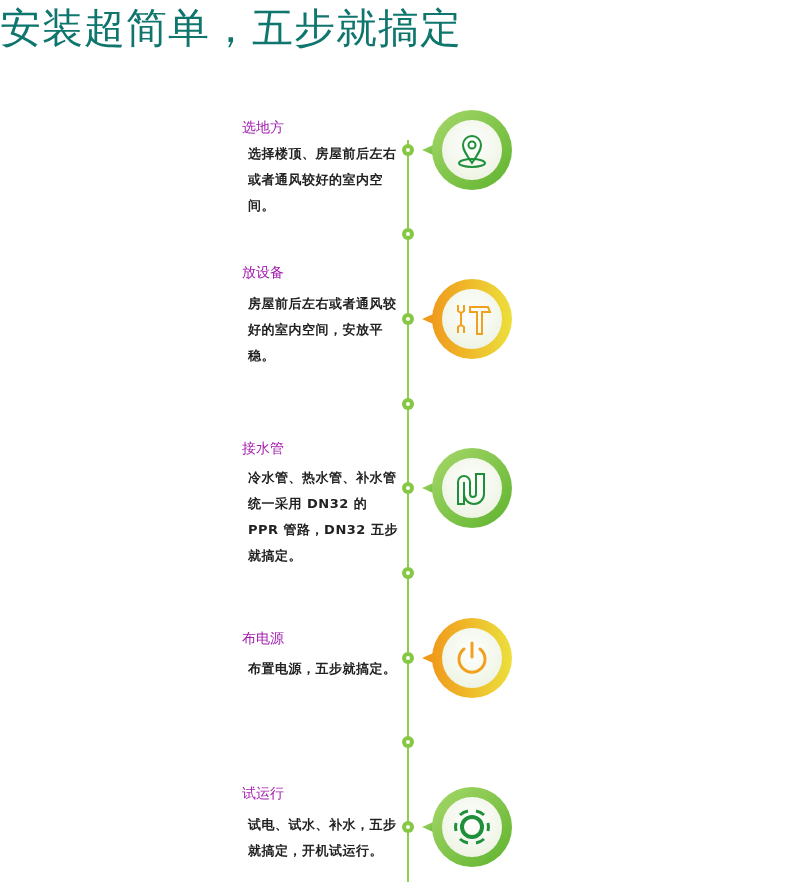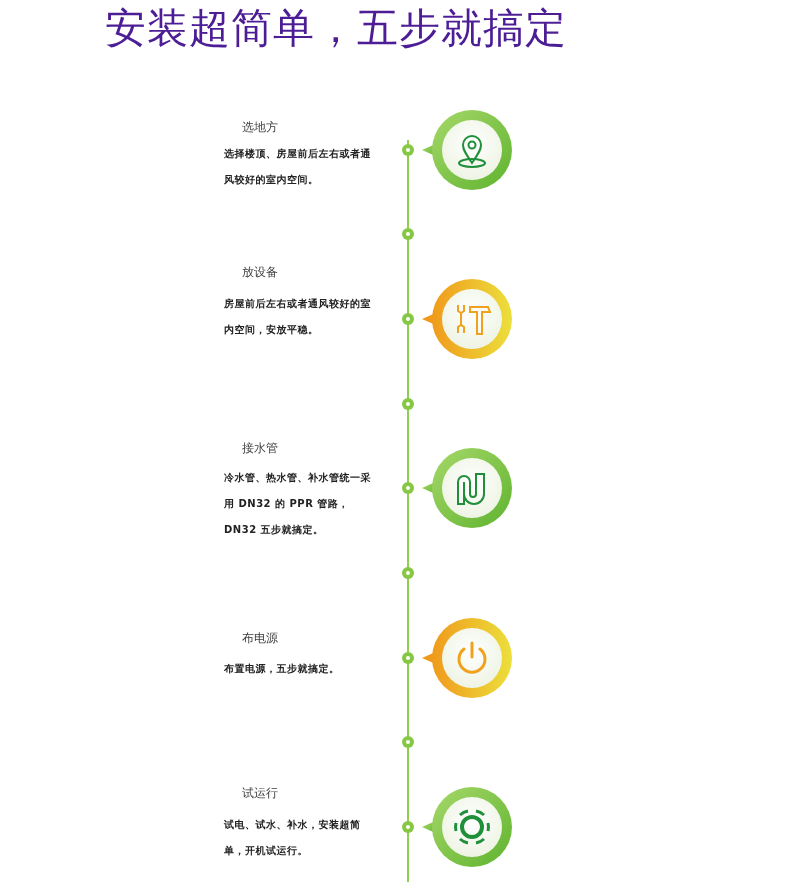--- a/index.html
+++ b/index.html
@@ -1,25 +1,25 @@
 <!DOCTYPE html>
 <html><head>
 <meta charset="utf-8">
 <style>
   html, body { margin:0; padding:0; background:#ffffff; }
   body { width:790px; height:882px; position:relative; overflow:hidden;
          font-family:"DejaVu Sans","Liberation Sans",sans-serif; color:#333; }
-  .title { position:absolute; left:0; top:2px; width:672px; text-align:center;
-           font-size:41px; color:#4c1d95; letter-spacing:1px; line-height:52px; }
+  .title { position:absolute; left:0; top:2px; width:672px; text-align:left;
+           font-size:41px; color:#0f766e; letter-spacing:1px; line-height:52px; }
   .vline { position:absolute; left:407px; width:2px; top:140px; height:742px; background:#8fce4e; }
   .dot { position:absolute; left:402px; width:12px; height:12px; border-radius:50%;
          background:#86c743; box-sizing:border-box; }
   .dot::after { content:""; position:absolute; left:4px; top:4px; width:4px; height:4px; border-radius:50%; background:#fff; }
-  .step-title { position:absolute; left:242px; font-size:12px; color:#404040; line-height:20px; }
-  .step-desc { position:absolute; left:224px; width:152px; font-size:10px; color:#222;
+  .step-title { position:absolute; left:242px; font-size:14px; color:#a21caf; line-height:20px; }
+  .step-desc { position:absolute; left:248px; width:152px; font-size:13px; color:#222;
                line-height:26px; font-weight:bold; letter-spacing:0.5px; }
   .badge { position:absolute; left:420px; width:96px; height:84px; }
   .badge svg { display:block; }
 </style>
 </head>
 <body>
 
 <div class="title">安装超简单，五步就搞定</div>
 
 <div class="vline"></div>
@@ -109,21 +109,21 @@
       <g fill="none" stroke="#f0a21e" stroke-width="3" stroke-linecap="round">
         <path d="M44 33 A13 13 0 1 0 60 33"></path>
         <path d="M52 27 L52 41"></path>
       </g>
     </svg>
   </div>
 </div>
 
 <div>
   <div class="step-title" style="top:783px">试运行</div>
-  <div class="step-desc" style="top:812px">试电、试水、补水，安装超简单，开机试运行。</div>
+  <div class="step-desc" style="top:812px">试电、试水、补水，五步就搞定，开机试运行。</div>
   <div class="badge" style="top:785px">
     <svg width="96" height="84" viewBox="0 0 96 84">
       <path d="M2 42 L20 34 L20 50 Z" fill="url(#gG)"></path>
       <circle cx="52" cy="42" r="40" fill="url(#gG)"></circle>
       <circle cx="52" cy="42" r="30" fill="url(#inW)"></circle>
       <g fill="none" stroke="#1f8f3a" stroke-width="3">
         <circle cx="52" cy="42" r="10" stroke-width="4"></circle>
         <path d="M40 30 A17 17 0 0 1 48 26"></path>
         <path d="M56 26 A17 17 0 0 1 64 30"></path>
         <path d="M68 38 A17 17 0 0 1 68 46"></path>

